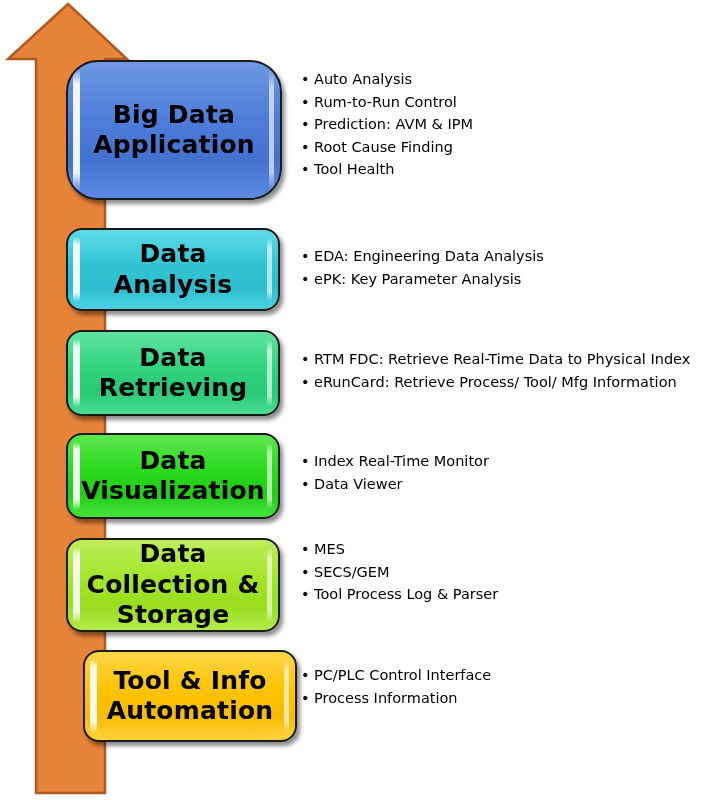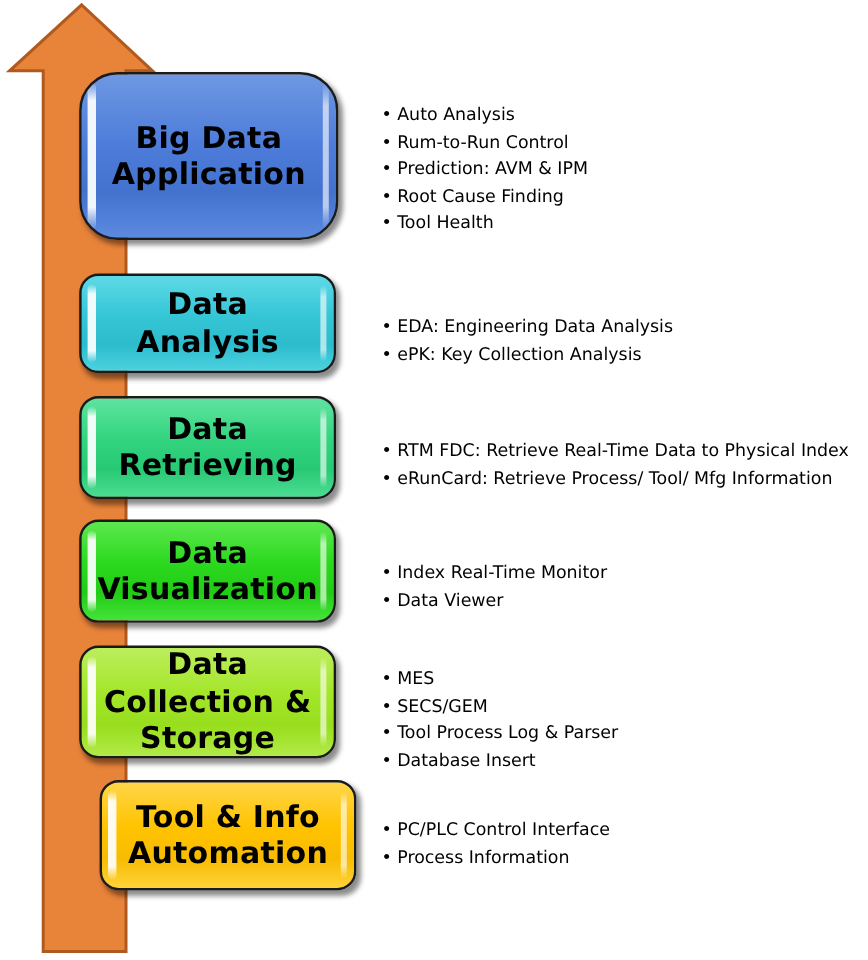--- a/index.html
+++ b/index.html
@@ -85,21 +85,21 @@
     font-size: 25px;
     line-height: 1.22;
     letter-spacing: 0.2px;
     padding: 0 10px;
     white-space: pre-line;
   }
 
   
   .bullets {
     position: absolute;
-    margin: 17px;
+    margin: 0;
     padding: 0;
     list-style: none;
   }
   .bullets li {
     font-family: "DejaVu Sans", sans-serif;
     font-size: 14.5px;
     line-height: 22.5px;
     color: #000000;
     white-space: nowrap;
     position: relative;
@@ -136,21 +136,21 @@
     <li>Tool Health</li>
   </ul>
 
   <div class="layer-box" style="left:66px; top:228px; width:214px; height:83px;
               background:linear-gradient(to bottom, #5FD9E6 0%, #35C6D6 42%, #2CBCCD 72%, #4CD2E0 100%);">
     <div class="layer-title">Data
 Analysis</div>
   </div>
   <ul class="bullets" style="left:301px; top:245px; width:400px;">
     <li>EDA: Engineering Data Analysis</li>
-    <li>ePK: Key Collection Analysis</li>
+    <li>ePK: Key Parameter Analysis</li>
   </ul>
 
   <div class="layer-box" style="left:66px; top:330px; width:214px; height:86px;
               background:linear-gradient(to bottom, #5FE3A0 0%, #32D47F 42%, #28C974 72%, #4BDD93 100%);">
     <div class="layer-title">Data
 Retrieving</div>
   </div>
   <ul class="bullets" style="left:301px; top:348px; width:420px;">
     <li>RTM FDC: Retrieve Real-Time Data to Physical Index</li>
     <li>eRunCard: Retrieve Process/ Tool/ Mfg Information</li>
@@ -169,21 +169,20 @@
   <div class="layer-box" style="left:66px; top:538px; width:214px; height:94px;
               background:linear-gradient(to bottom, #BCEE5C 0%, #A4E62A 42%, #98DE1D 72%, #B2EA48 100%);">
     <div class="layer-title">Data
 Collection &amp;
 Storage</div>
   </div>
   <ul class="bullets" style="left:301px; top:538px; width:400px;">
     <li>MES</li>
     <li>SECS/GEM</li>
     <li>Tool Process Log &amp; Parser</li>
-    <li>Database Insert</li>
   </ul>
 
   <div class="layer-box" style="left:83px; top:650px; width:214px; height:92px;
               background:linear-gradient(to bottom, #FFD64A 0%, #FFC300 42%, #F7BC00 72%, #FFD23A 100%);">
     <div class="layer-title">Tool &amp; Info
 Automation</div>
   </div>
   <ul class="bullets" style="left:301px; top:664px; width:400px;">
     <li>PC/PLC Control Interface</li>
     <li>Process Information</li>

